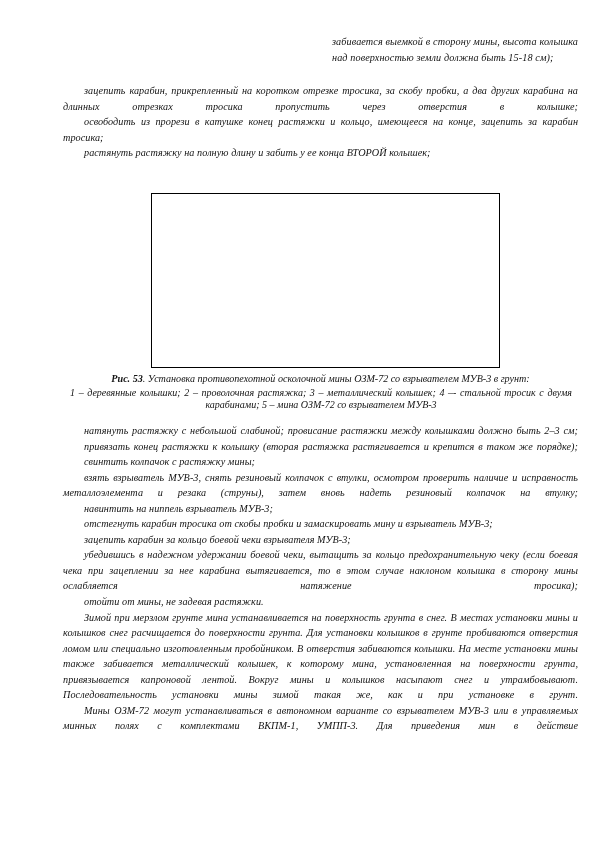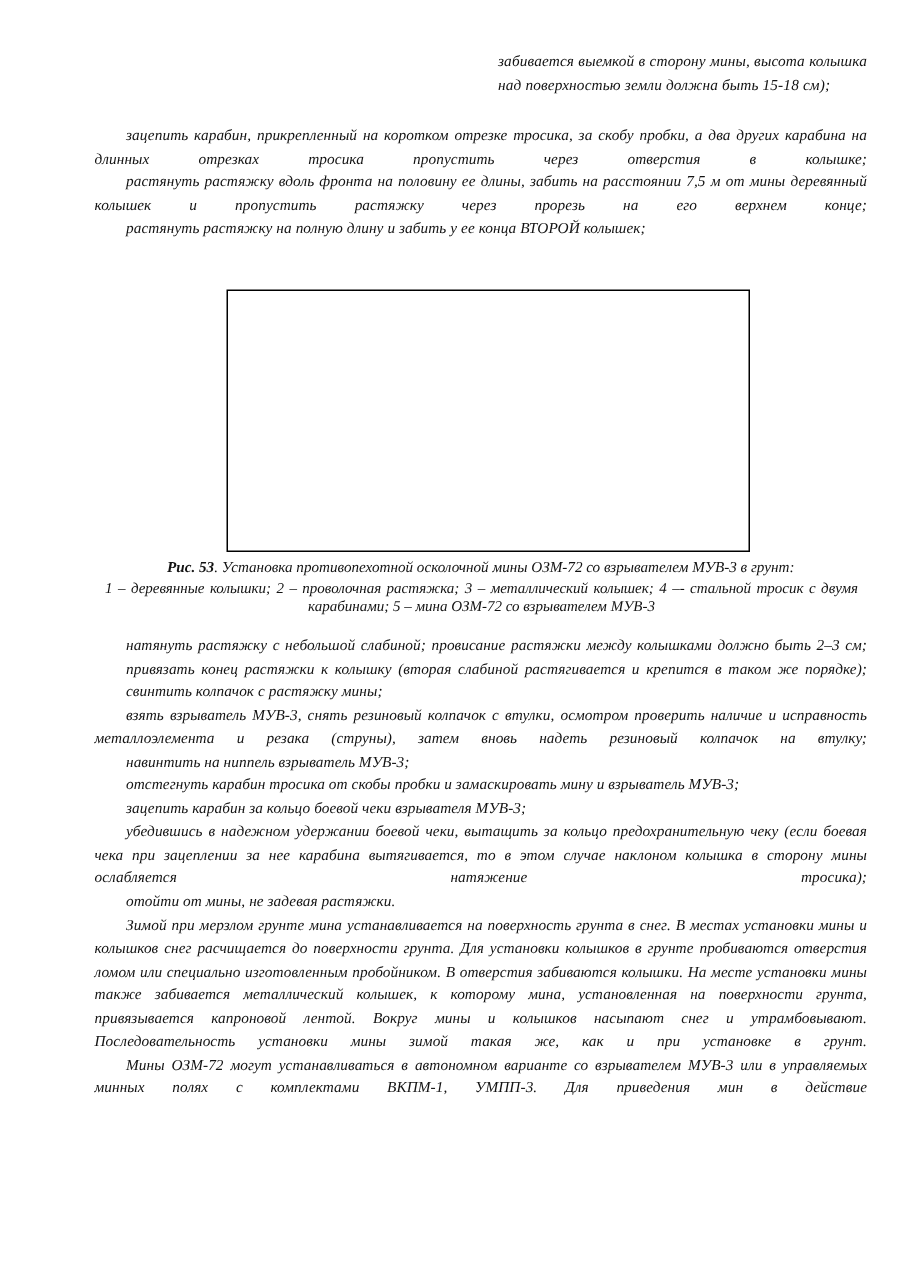--- a/index.html
+++ b/index.html
@@ -129,39 +129,39 @@
 <body>
 
 <div class="page">
 
   <div class="carryover">
     <span>забивается выемкой в сторону мины, высота колышка над поверхностью земли должна быть 15-18 см);</span>
   </div>
 
   <div class="body-col">
     <p class="full-justify">зацепить карабин, прикрепленный на коротком отрезке тросика, за скобу пробки, а два других карабина на длинных отрезках тросика пропустить через отверстия в колышке;</p>
-    <p class="full-justify">растянуть растяжку вдоль фронта на половину ее длины, забить на расстоянии 7,5 м от мины деревянный колышек и пропустить растяжку через прорезь на его верхнем конце;</p>
+    <p class="full-justify">освободить из прорези в катушке конец растяжки и кольцо, имеющееся на конце, зацепить за карабин тросика;</p>
     <p>растянуть растяжку на полную длину и забить у ее конца ВТОРОЙ колышек;</p>
   </div>
 
   <div class="figure-wrap">
     <div class="figure-box"></div>
   </div>
 
   <div class="fig-caption">
     <span class="cap-main"><span class="cap-num">Рис. 53</span><span>.</span><span> Установка противопехотной осколочной мины ОЗМ-72 со взрывателем МУВ-3 в грунт:</span></span>
   </div>
 
   <div class="fig-legend">
     <span>1 – деревянные колышки; 2 – проволочная растяжка; 3 – металлический колышек; 4 –- стальной тросик с двумя карабинами; 5 – мина ОЗМ-72 со взрывателем МУВ-3</span>
   </div>
 
   <div class="body-col2">
     <p class="full-justify">натянуть растяжку с небольшой слабиной; провисание растяжки между колышками должно быть 2–3 см;</p>
-    <p class="full-justify">привязать конец растяжки к колышку (вторая слабиной растягивается и крепится в таком же порядке);</p>
+    <p class="full-justify">привязать конец растяжки к колышку (вторая растяжка растягивается и крепится в таком же порядке);</p>
     <p>свинтить колпачок с растяжку мины;</p>
     <p class="full-justify">взять взрыватель МУВ-3, снять резиновый колпачок с втулки, осмотром проверить наличие и исправность металлоэлемента и резака (струны), затем вновь надеть резиновый колпачок на втулку;</p>
     <p>навинтить на ниппель взрыватель МУВ-3;</p>
     <p>отстегнуть карабин тросика от скобы пробки и замаскировать мину и взрыватель МУВ-3;</p>
     <p>зацепить карабин за кольцо боевой чеки взрывателя МУВ-3;</p>
     <p class="full-justify">убедившись в надежном удержании боевой чеки, вытащить за кольцо предохранительную чеку (если боевая чека при зацеплении за нее карабина вытягивается, то в этом случае наклоном колышка в сторону мины ослабляется натяжение тросика);</p>
     <p>отойти от мины, не задевая растяжки.</p>
     <p class="full-justify">Зимой при мерзлом грунте мина устанавливается на поверхность грунта в снег. В местах установки мины и колышков снег расчищается до поверхности грунта. Для установки колышков в грунте пробиваются отверстия ломом или специально изготовленным пробойником. В отверстия забиваются колышки. На месте установки мины также забивается металлический колышек, к которому мина, установленная на поверхности грунта, привязывается капроновой лентой. Вокруг мины и колышков насыпают снег и утрамбовывают. Последовательность установки мины зимой такая же, как и при установке в грунт.</p>
     <p class="full-justify">Мины ОЗМ-72 могут устанавливаться в автономном варианте со взрывателем МУВ-3 или в управляемых минных полях с комплектами ВКПМ-1, УМПП-3. Для приведения мин в действие</p>
   </div>

